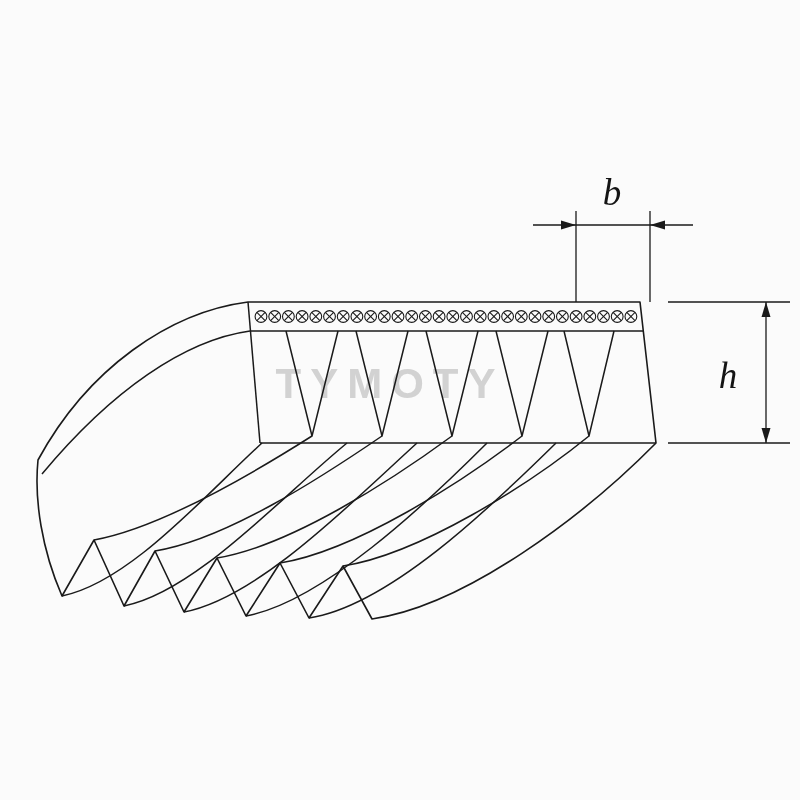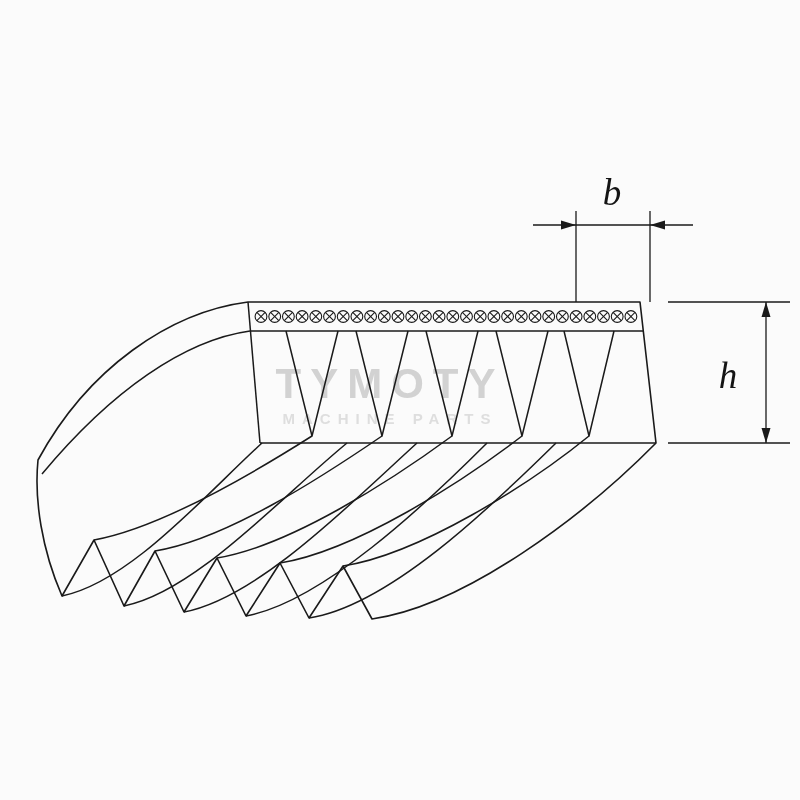--- a/index.html
+++ b/index.html
@@ -33,21 +33,20 @@
     font-size:37px;fill:#141414;stroke:none;
   }
 </style>
 </head>
 <body style="background: rgb(251, 251, 251);">
 
 <div class="stage">
 
   <div class="watermark">
     <div class="wm-line1">TYMOTY</div>
-    <div class="wm-line2">MACHINE PARTS</div>
   </div>
 
   <svg class="diagram" width="800" height="800" viewBox="0 0 800 800">
 
     <g>
 
       <path class="lw" d="M 640,302 L 248,302
            C 170,312 88,368 38,460
            C 34,500 42,550 62,596
            L 94,540 L 124,606 L 155,551 L 184,612 L 217,558 L 246,616 L 280,563 L 309,618 L 343,566 L 372,619

